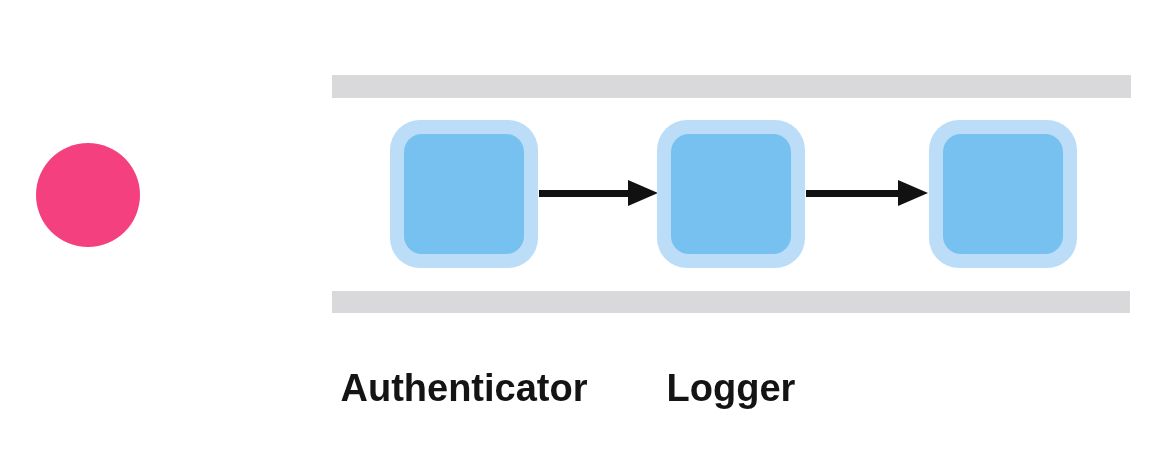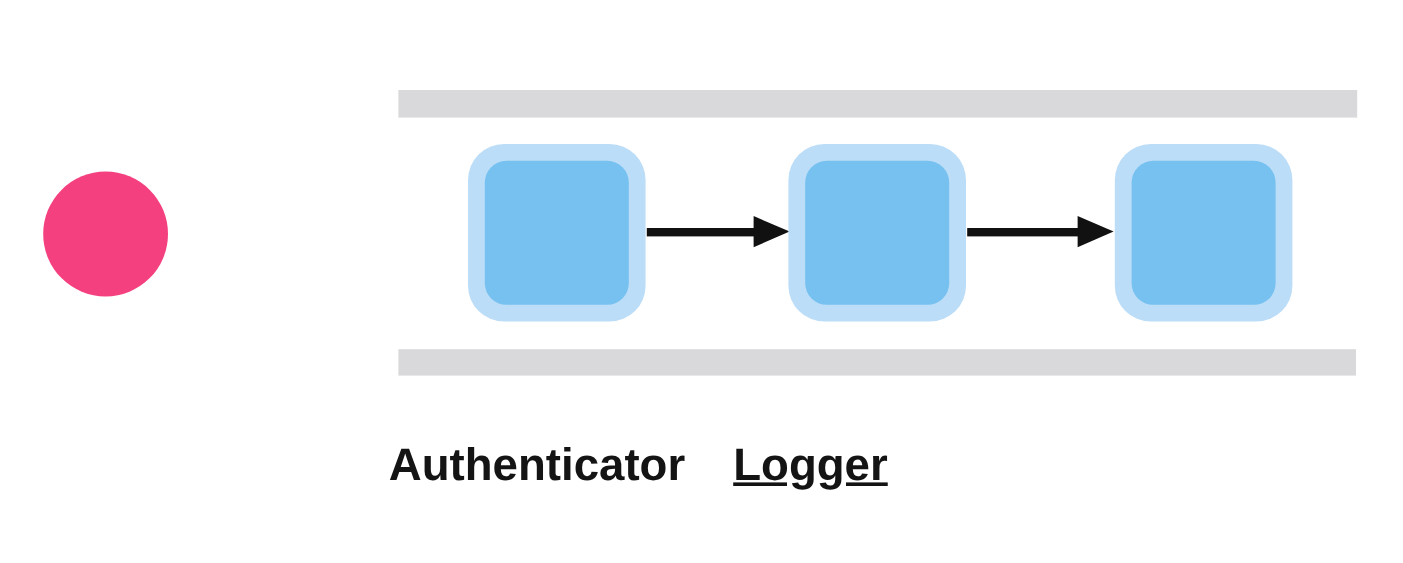--- a/index.html
+++ b/index.html
@@ -69,30 +69,30 @@
     border-top: 13px solid transparent;
     border-bottom: 13px solid transparent;
     border-left: 30px solid #111111;
   }
   .arrow-head-1 { left: 628px; }
   .arrow-head-2 { left: 898px; }
   .node-label {
     position: absolute;
     top: 366px;
     width: 280px;
-    text-align: left;
+    text-align: center;
     font-size: 38px;
     font-weight: 700;
     color: #141414;
     letter-spacing: 0px;
     line-height: 44px;
     white-space: nowrap;
   }
   .label-1 { left: 324px; }
-  .label-2 { left: 611px; text-decoration: underline; }
+  .label-2 { left: 591px; }
   .label-3 { left: 863px; }
 </style>
 </head>
 <body>
 
 <div class="canvas">
 
   <div class="request-circle"></div>
 
   <div class="rail rail-top"></div>

